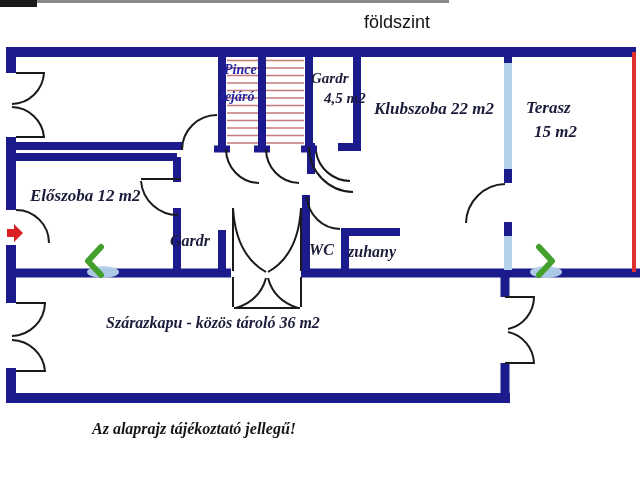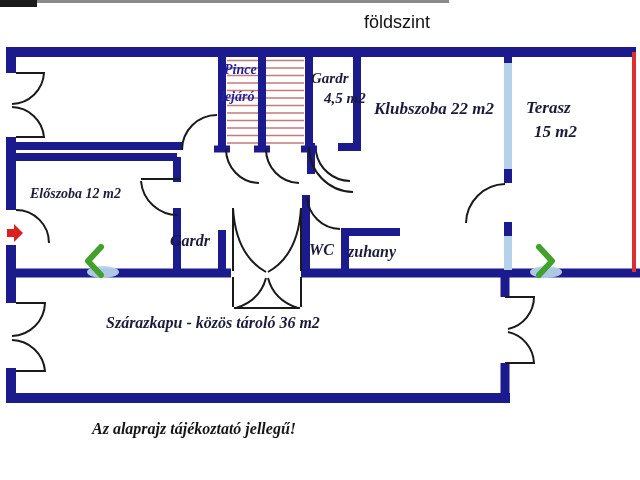--- a/index.html
+++ b/index.html
@@ -120,20 +120,20 @@
     </g>
   </svg>
 
   <div class="lbl lbl-navy" style="left:224px;top:62px;font-size:14px;text-align:center;">Pince</div>
   <div class="lbl lbl-navy" style="left:221px;top:89px;font-size:14px;">lejáró</div>
   <div class="lbl" style="left:311px;top:70px;font-size:15px;">Gardr</div>
   <div class="lbl" style="left:312px;top:90px;font-size:15px;margin-left:12px;">4,5 m2</div>
   <div class="lbl" style="left:374px;top:99px;font-size:17px;">Klubszoba 22 m2</div>
   <div class="lbl" style="left:526px;top:98px;font-size:17px;">Terasz</div>
   <div class="lbl" style="left:534px;top:122px;font-size:17px;">15 m2</div>
-  <div class="lbl" style="left:30px;top:186px;font-size:14px;">Előszoba 12 m2</div>
+  <div class="lbl" style="left:30px;top:186px;font-size:17px;">Előszoba 12 m2</div>
   <div class="lbl" style="left:170px;top:232px;font-size:16px;">Gardr</div>
   <div class="lbl" style="left:309px;top:241px;font-size:16px;">WC</div>
   <div class="lbl" style="left:348px;top:243px;font-size:16px;">zuhany</div>
   <div class="lbl" style="left:106px;top:314px;font-size:16px;">Szárazkapu - közös tároló 36 m2</div>
 
   <div class="disclaimer">Az alaprajz tájékoztató jellegű!</div>
 </div>
 
 </body></html>

